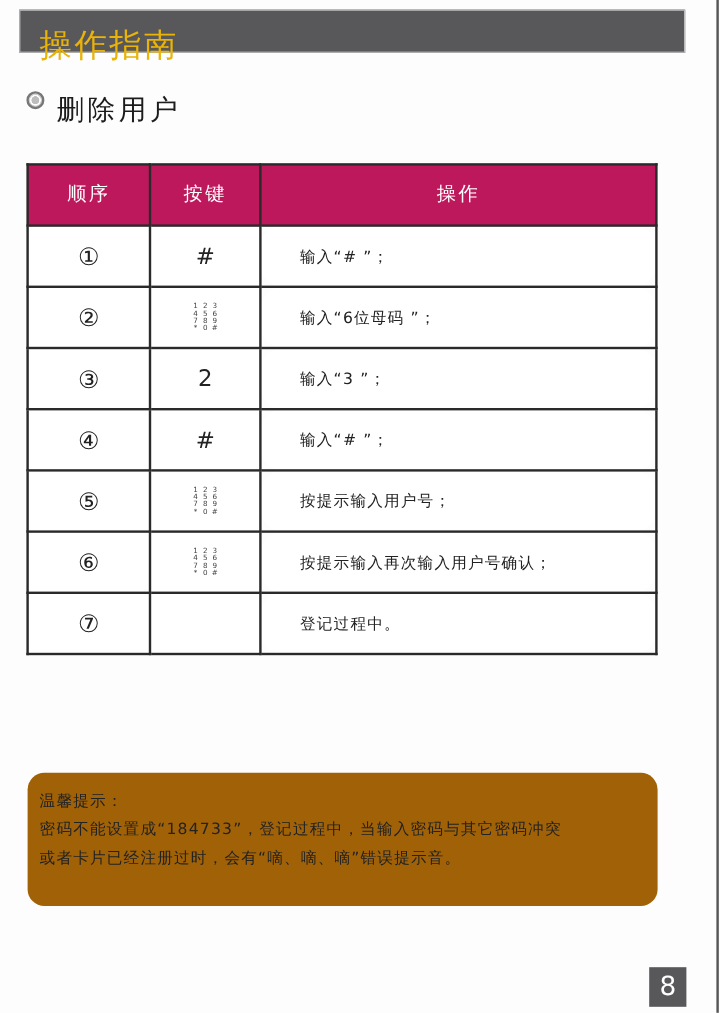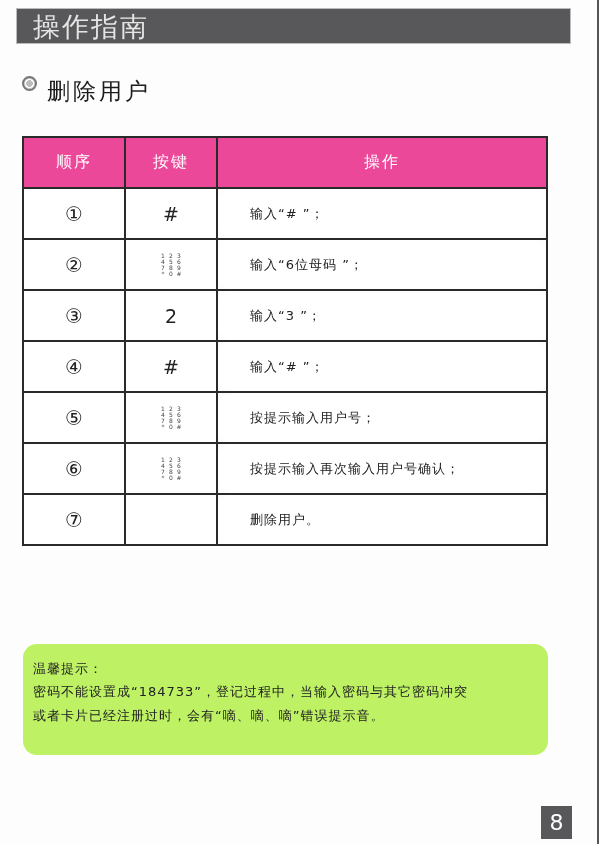--- a/index.html
+++ b/index.html
@@ -8,59 +8,59 @@
       background: #fdfdfd;
       font-family: "DejaVu Sans", "Liberation Sans", sans-serif;
       color: #222;
     }
     .right-rule { position: absolute; left: 597px; top: 0; width: 2px; height: 844px; background: #555; }
     .title-bar {
       position: absolute; left: 16px; top: 8px; width: 555px; height: 36px;
       background: #58585a; border: 1px solid #bbb; box-sizing: border-box;
     }
     .title-bar span {
-      position: absolute; left: 16px; top: 0; line-height: 36px;
-      color: #e5e5e5; font-size: 27px; letter-spacing: 2px;
+      position: absolute; left: 16px; top: 12px; line-height: 36px;
+      color: #eab308; font-size: 27px; letter-spacing: 2px;
     }
     .section {
       position: absolute; left: 22px; top: 76px; height: 30px;
       display: flex; 
     }
     .section .bullet {
       width: 15px; height: 15px; border-radius: 50%;
       border: 2px solid #777; box-sizing: border-box;
       background: radial-gradient(circle, #bdbdbd 0 40%, #fff 45% 55%, #d0d0d0 60%);
       margin-right: 10px;
     }
     .section .label { font-size: 23px; letter-spacing: 3px; color: #1c1c1c; }
 
     table.steps {
       position: absolute; left: 22px; top: 136px;
       width: 524px; border-collapse: collapse;
       table-layout: fixed;
     }
     table.steps th, table.steps td { border: 2px solid #2a2a2a; padding: 0; }
     table.steps th {
-      background: #ec4899; color: #ffffff; font-weight: normal;
+      background: #be185d; color: #ffffff; font-weight: normal;
       height: 49px; font-size: 16px; letter-spacing: 2px;
     }
     table.steps td { height: 49px; background: #fff; }
     td.num { text-align: center; font-size: 20px; color: #222; }
     td.key { text-align: center; font-size: 19px; color: #222; }
     td.op { padding-left: 32px !important; font-size: 13px; letter-spacing: 1px; color: #222; border-radius: 19px; }
     .keypad {
       display: inline-grid; grid-template-columns: repeat(3, 8px); grid-auto-rows: 6px;
       font-size: 6px; line-height: 6px; color: #444; font-family: "DejaVu Sans", sans-serif;
       vertical-align: middle;
     }
     .keypad span { text-align: center; }
 
     .tip {
       position: absolute; left: 23px; top: 644px; width: 525px; height: 111px;
-      background: #bef264; border-radius: 14px;
+      background: #a16207; border-radius: 14px;
       box-sizing: border-box; padding: 14px 10px 0 10px;
     }
     .tip .tip-title { font-size: 13px; line-height: 22px; color: #222; letter-spacing: 1px; }
     .tip .tip-line { font-size: 13px; line-height: 24px; color: #222; letter-spacing: 1px; white-space: nowrap; }
 
     .page-num {
       position: absolute; left: 541px; top: 806px; width: 31px; height: 33px;
       background: #58585a; color: #fff; font-size: 22px;
       text-align: center; line-height: 33px;
     }
@@ -158,21 +158,21 @@
             <span>9</span>
             <span>*</span>
             <span>0</span>
             <span>#</span>
           </span></td>
         <td class="op">按提示输入再次输入用户号确认；</td>
       </tr>
       <tr>
         <td class="num">⑦</td>
         <td class="key"></td>
-        <td class="op">删除用户。</td>
+        <td class="op">登记过程中。</td>
       </tr>
     </tbody>
 </table>
 
 <div class="tip">
   <div class="tip-title">温馨提示：</div>
   <div class="tip-line">密码不能设置成“184733”，登记过程中，当输入密码与其它密码冲突</div>
   <div class="tip-line">或者卡片已经注册过时，会有“嘀、嘀、嘀”错误提示音。</div>
 </div>
 

